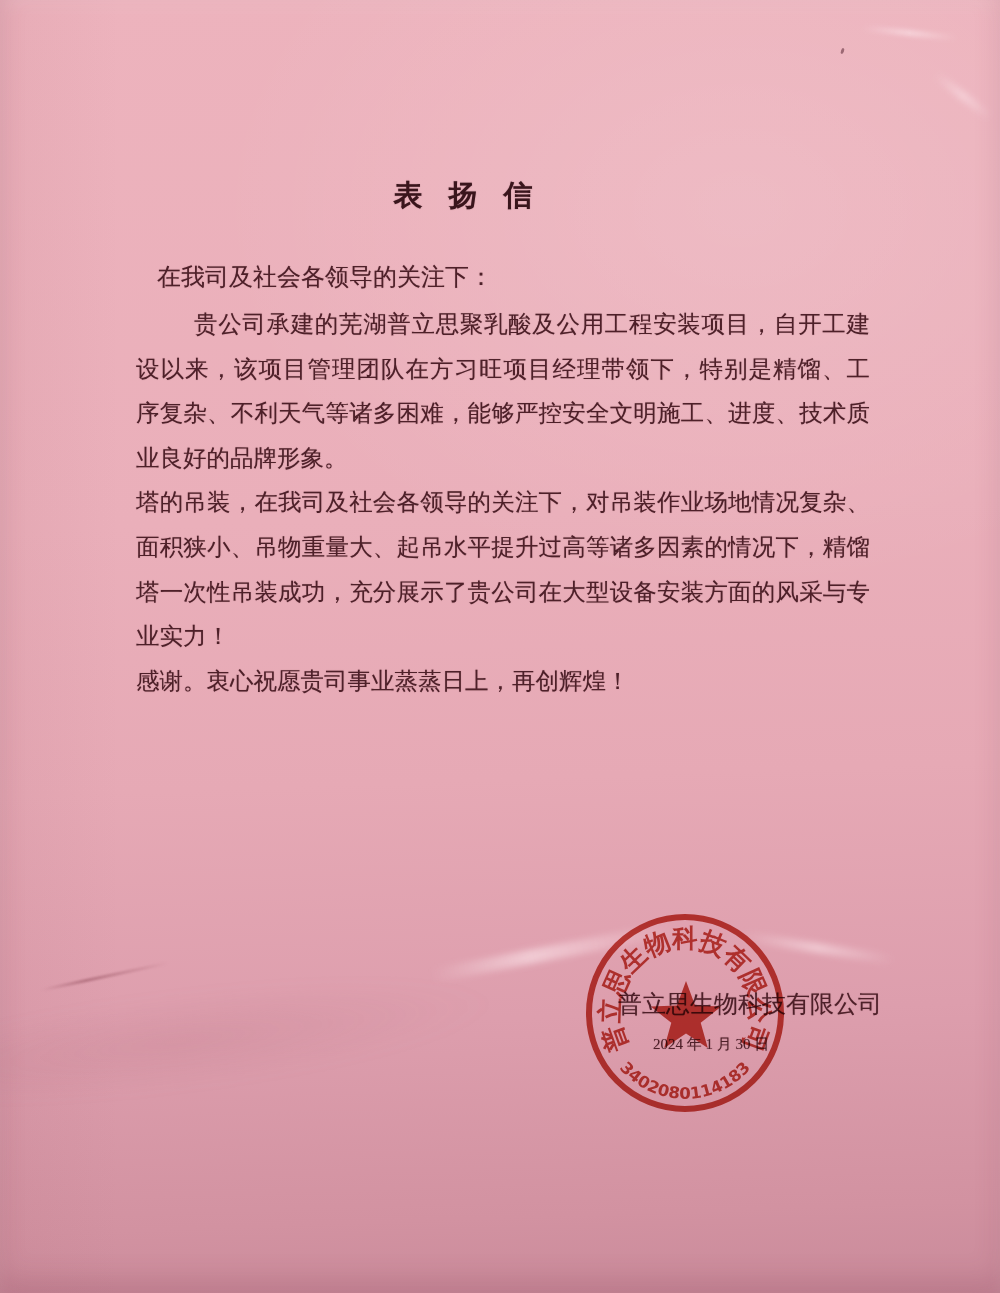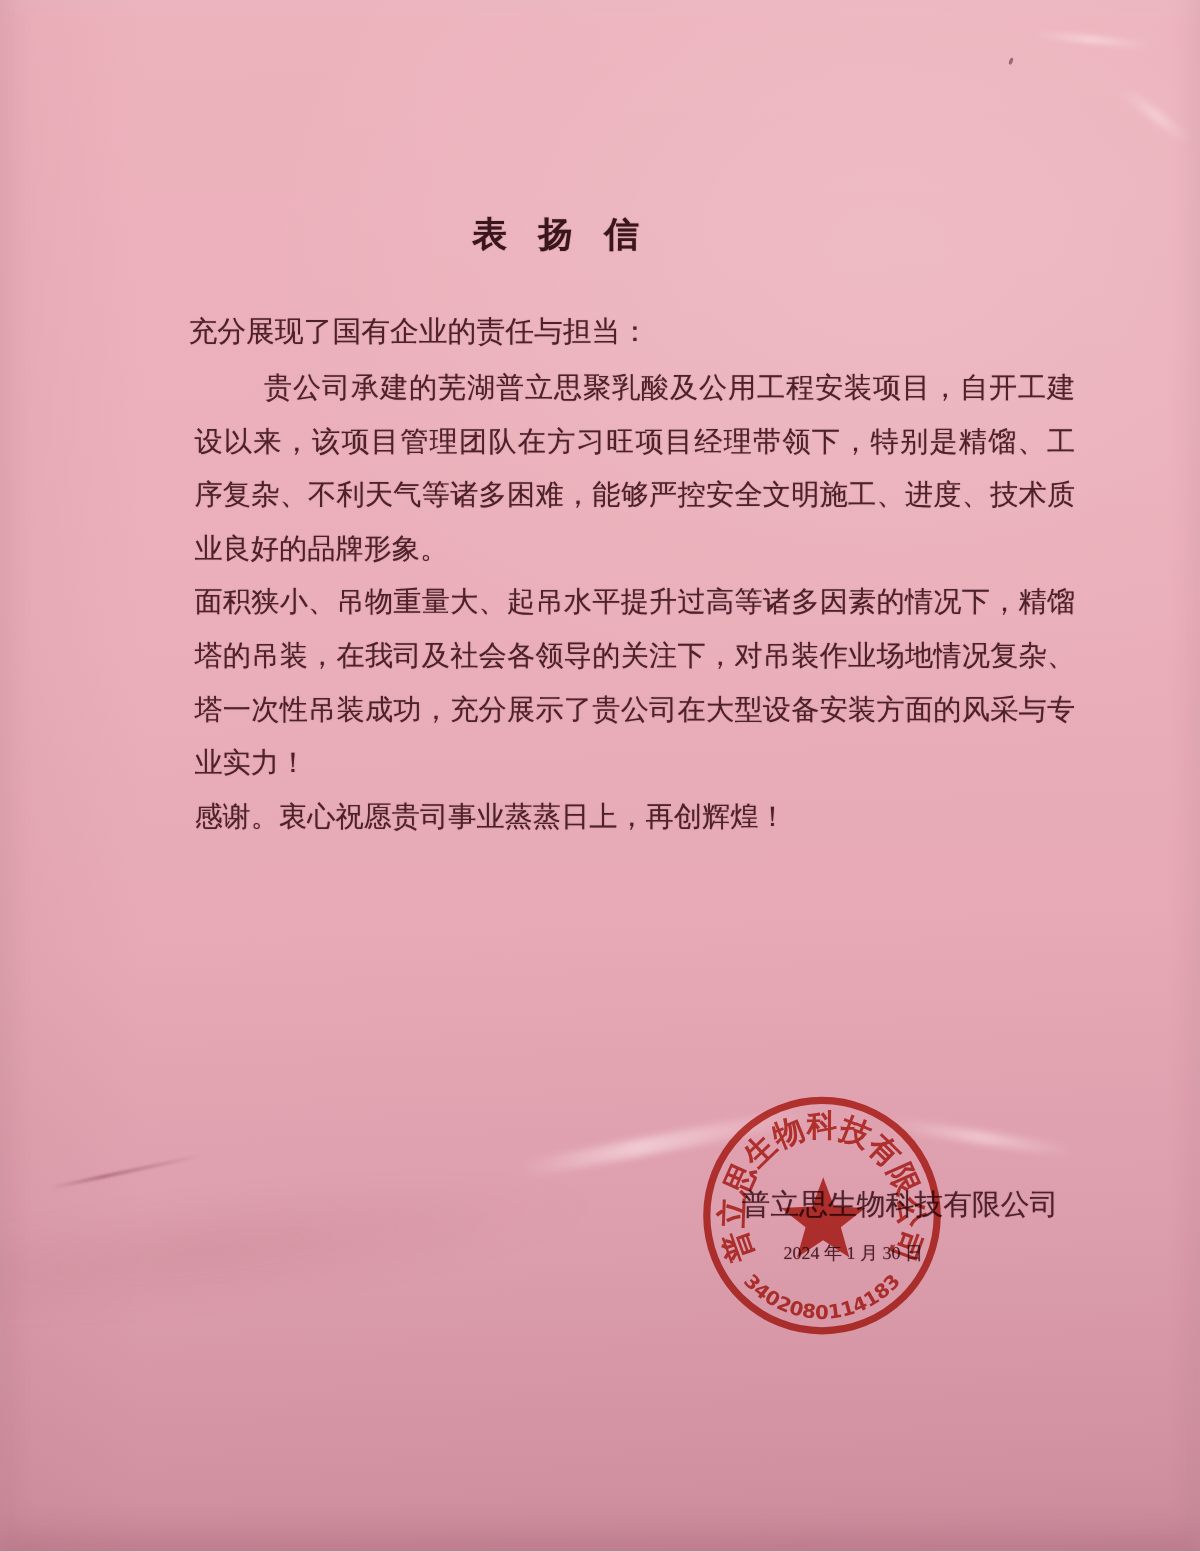--- a/index.html
+++ b/index.html
@@ -35,21 +35,21 @@
     position:absolute;left:0;top:176px;width:912px;text-align:center;
     font-size:29px;font-weight:bold;color:var(--title-ink,#3a151c);
     letter-spacing:26px;text-indent:40px;
     text-shadow:0 0 1px rgba(58,21,28,.5);
   }
   .salutation{
     position:absolute;left:157px;top:262px;font-size:24px;line-height:30px;
     color:var(--ink-maroon,#4e2029);text-shadow:0 0 1px rgba(78,32,41,.4);
   }
   .body-text{
-    position:absolute;left:162px;top:302px;width:734px;
+    position:absolute;left:136px;top:302px;width:734px;
     color:var(--ink-maroon,#4e2029);font-size:23.5px;
     text-shadow:0 0 1px rgba(78,32,41,.4);
   }
   .line{height:44.6px;line-height:44.6px;white-space:nowrap;}
   .line.full{white-space:normal;text-align:justify;text-align-last:justify;}
   .line.indent{padding-left:58px;}
   .signature{
     position:absolute;left:618px;top:988px;font-size:24px;letter-spacing:0px;
     color:var(--ink-maroon,#4e2029);white-space:nowrap;text-shadow:0 0 1px rgba(78,32,41,.4);
   }
@@ -71,29 +71,29 @@
   <div class="crease c1"></div>
   <div class="crease c2"></div>
   <div class="crease c3"></div>
   <div class="crease c4"></div>
   <div class="crease c5"></div>
   <div class="crease c6"></div>
   <div class="speck"></div>
 
   <div class="title">表扬信</div>
 
-  <div class="salutation">充分展现了国有企业的责任与担当：</div>
+  <div class="salutation">在我司及社会各领导的关注下：</div>
 
   <div class="body-text">
     <div class="line full indent">贵公司承建的芜湖普立思聚乳酸及公用工程安装项目，自开工建</div>
     <div class="line full">设以来，该项目管理团队在方习旺项目经理带领下，特别是精馏、工</div>
     <div class="line full">序复杂、不利天气等诸多困难，能够严控安全文明施工、进度、技术质</div>
     <div class="line">业良好的品牌形象。</div>
+    <div class="line full">塔的吊装，在我司及社会各领导的关注下，对吊装作业场地情况复杂、</div>
     <div class="line full">面积狭小、吊物重量大、起吊水平提升过高等诸多因素的情况下，精馏</div>
-    <div class="line full">塔的吊装，在我司及社会各领导的关注下，对吊装作业场地情况复杂、</div>
     <div class="line full">塔一次性吊装成功，充分展示了贵公司在大型设备安装方面的风采与专</div>
     <div class="line">业实力！</div>
     <div class="line">感谢。衷心祝愿贵司事业蒸蒸日上，再创辉煌！</div>
   </div>
 
   <div class="signature">普立思生物科技有限公司</div>
   <div class="sig-date">2024 年 1 月 30 日</div>
 
   <svg class="stamp" viewBox="0 0 222 222" xmlns="http://www.w3.org/2000/svg">
     <defs>

